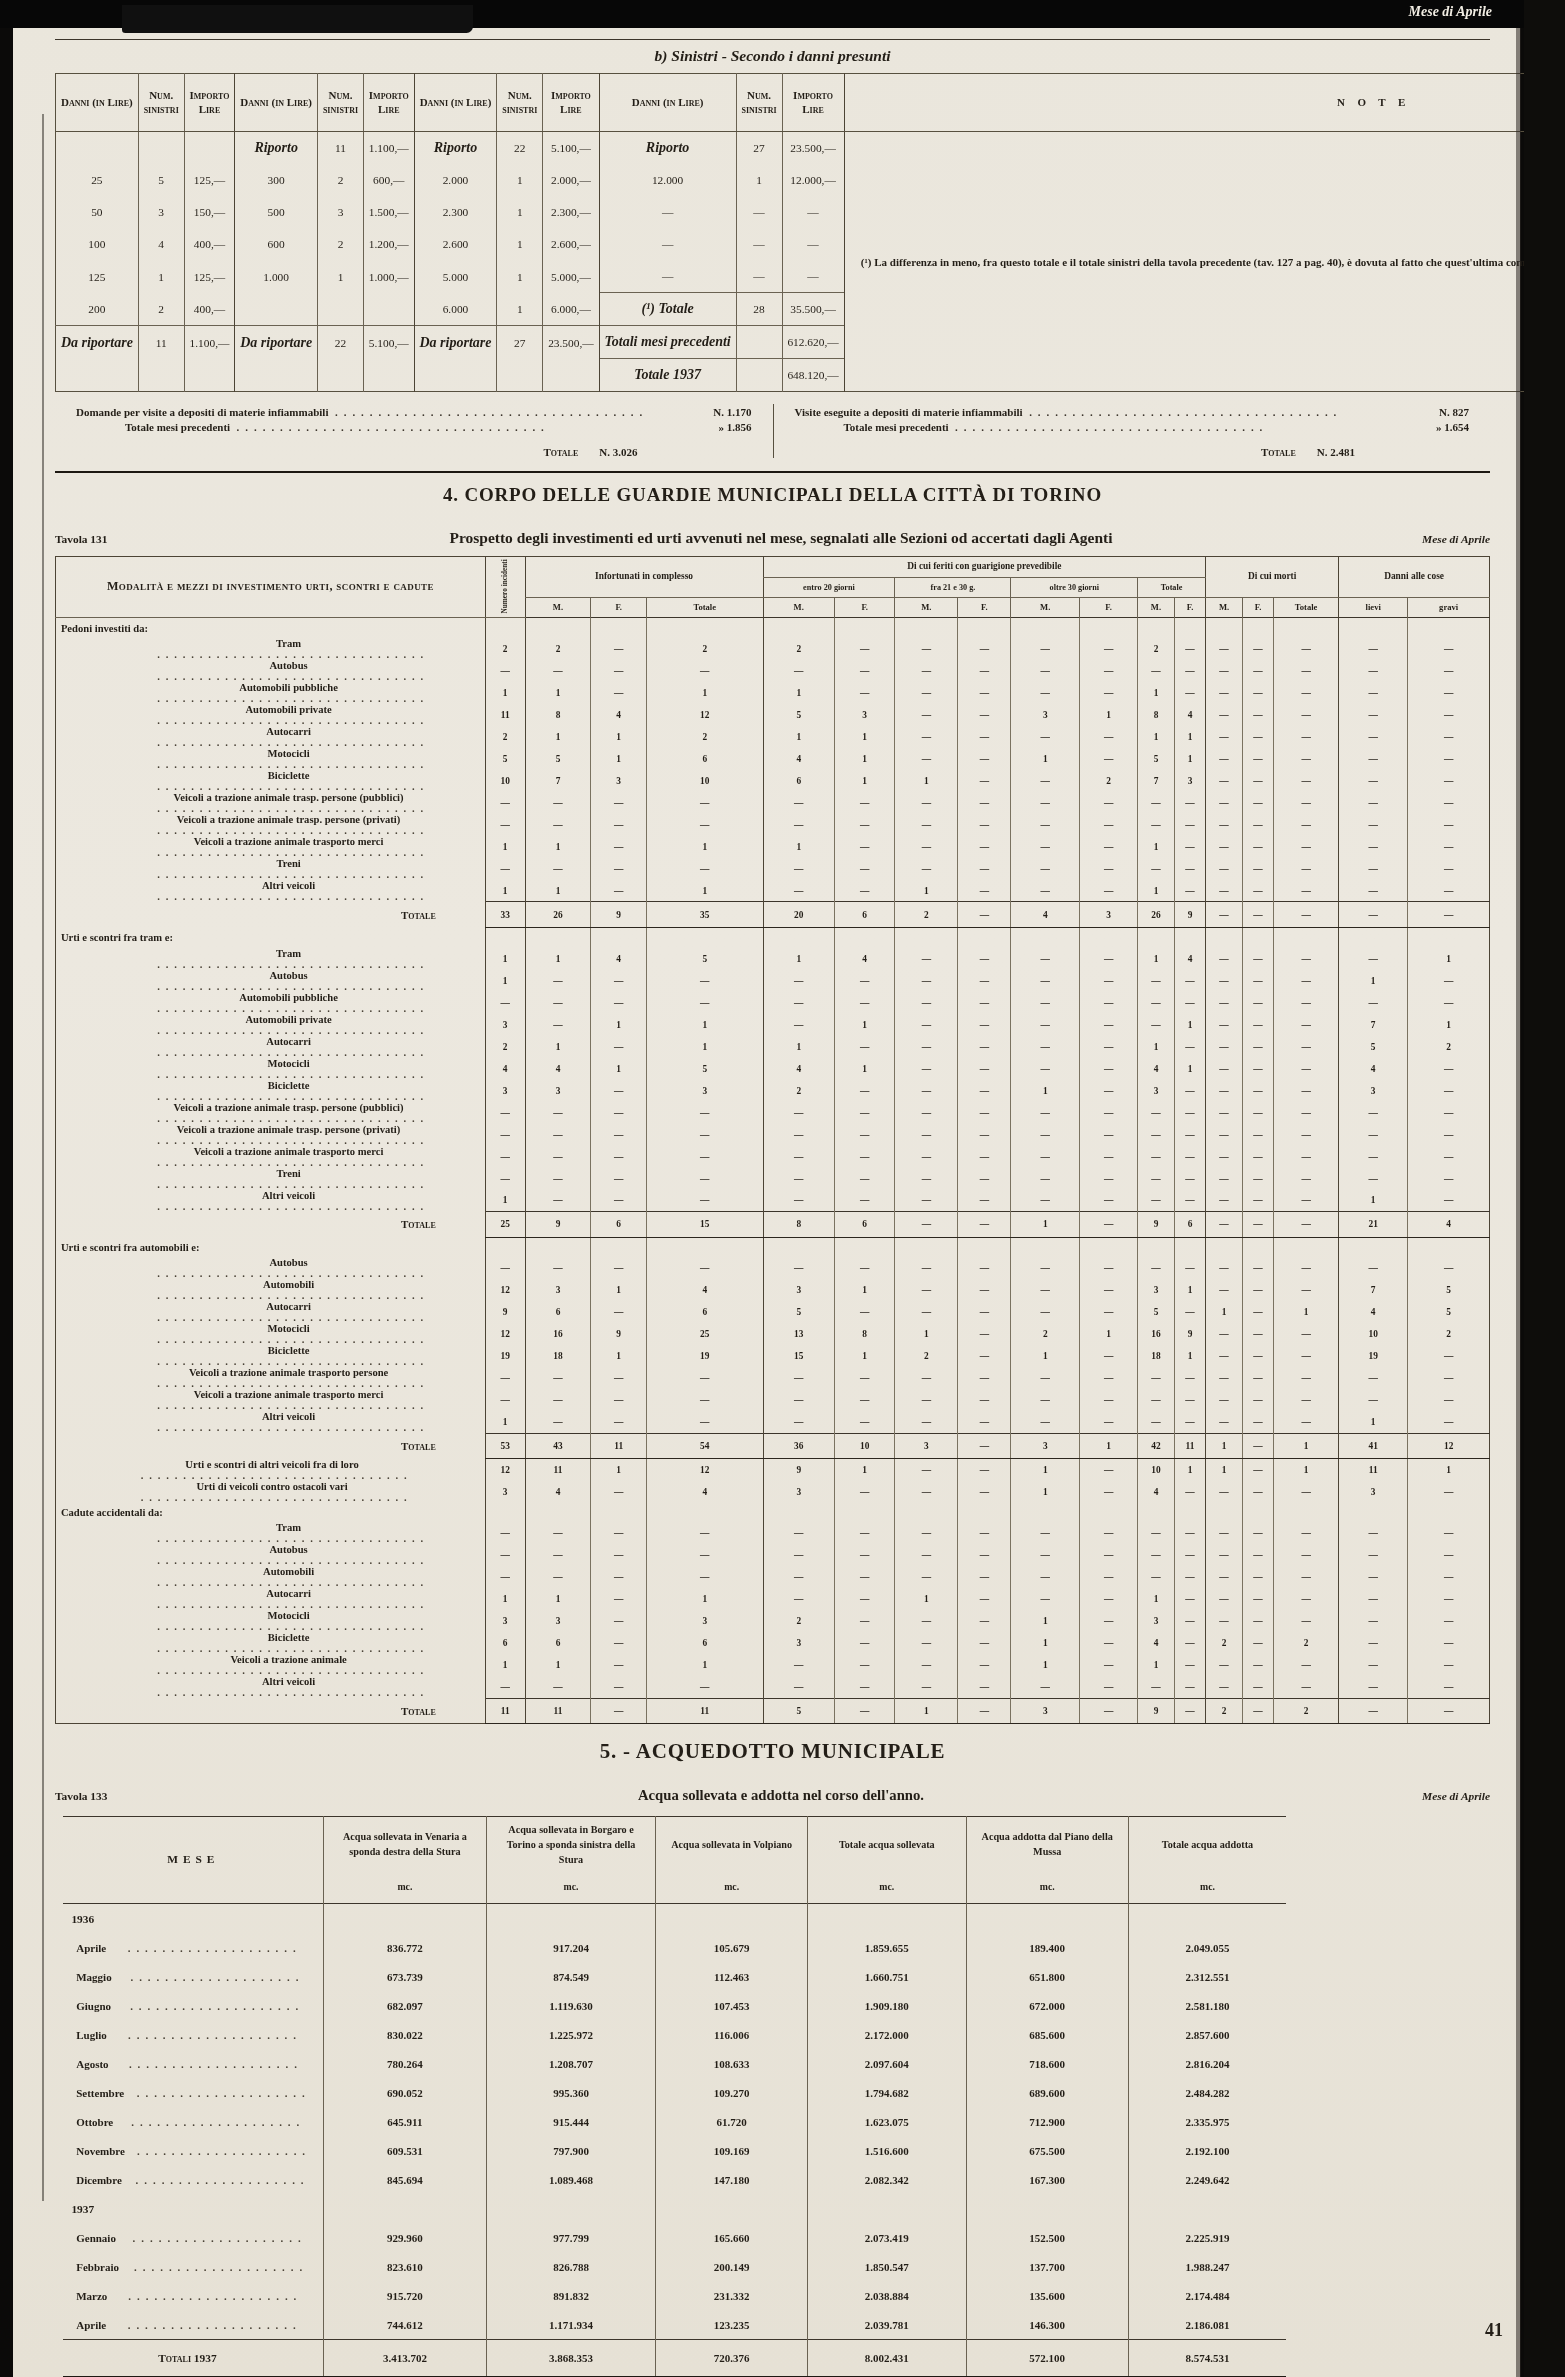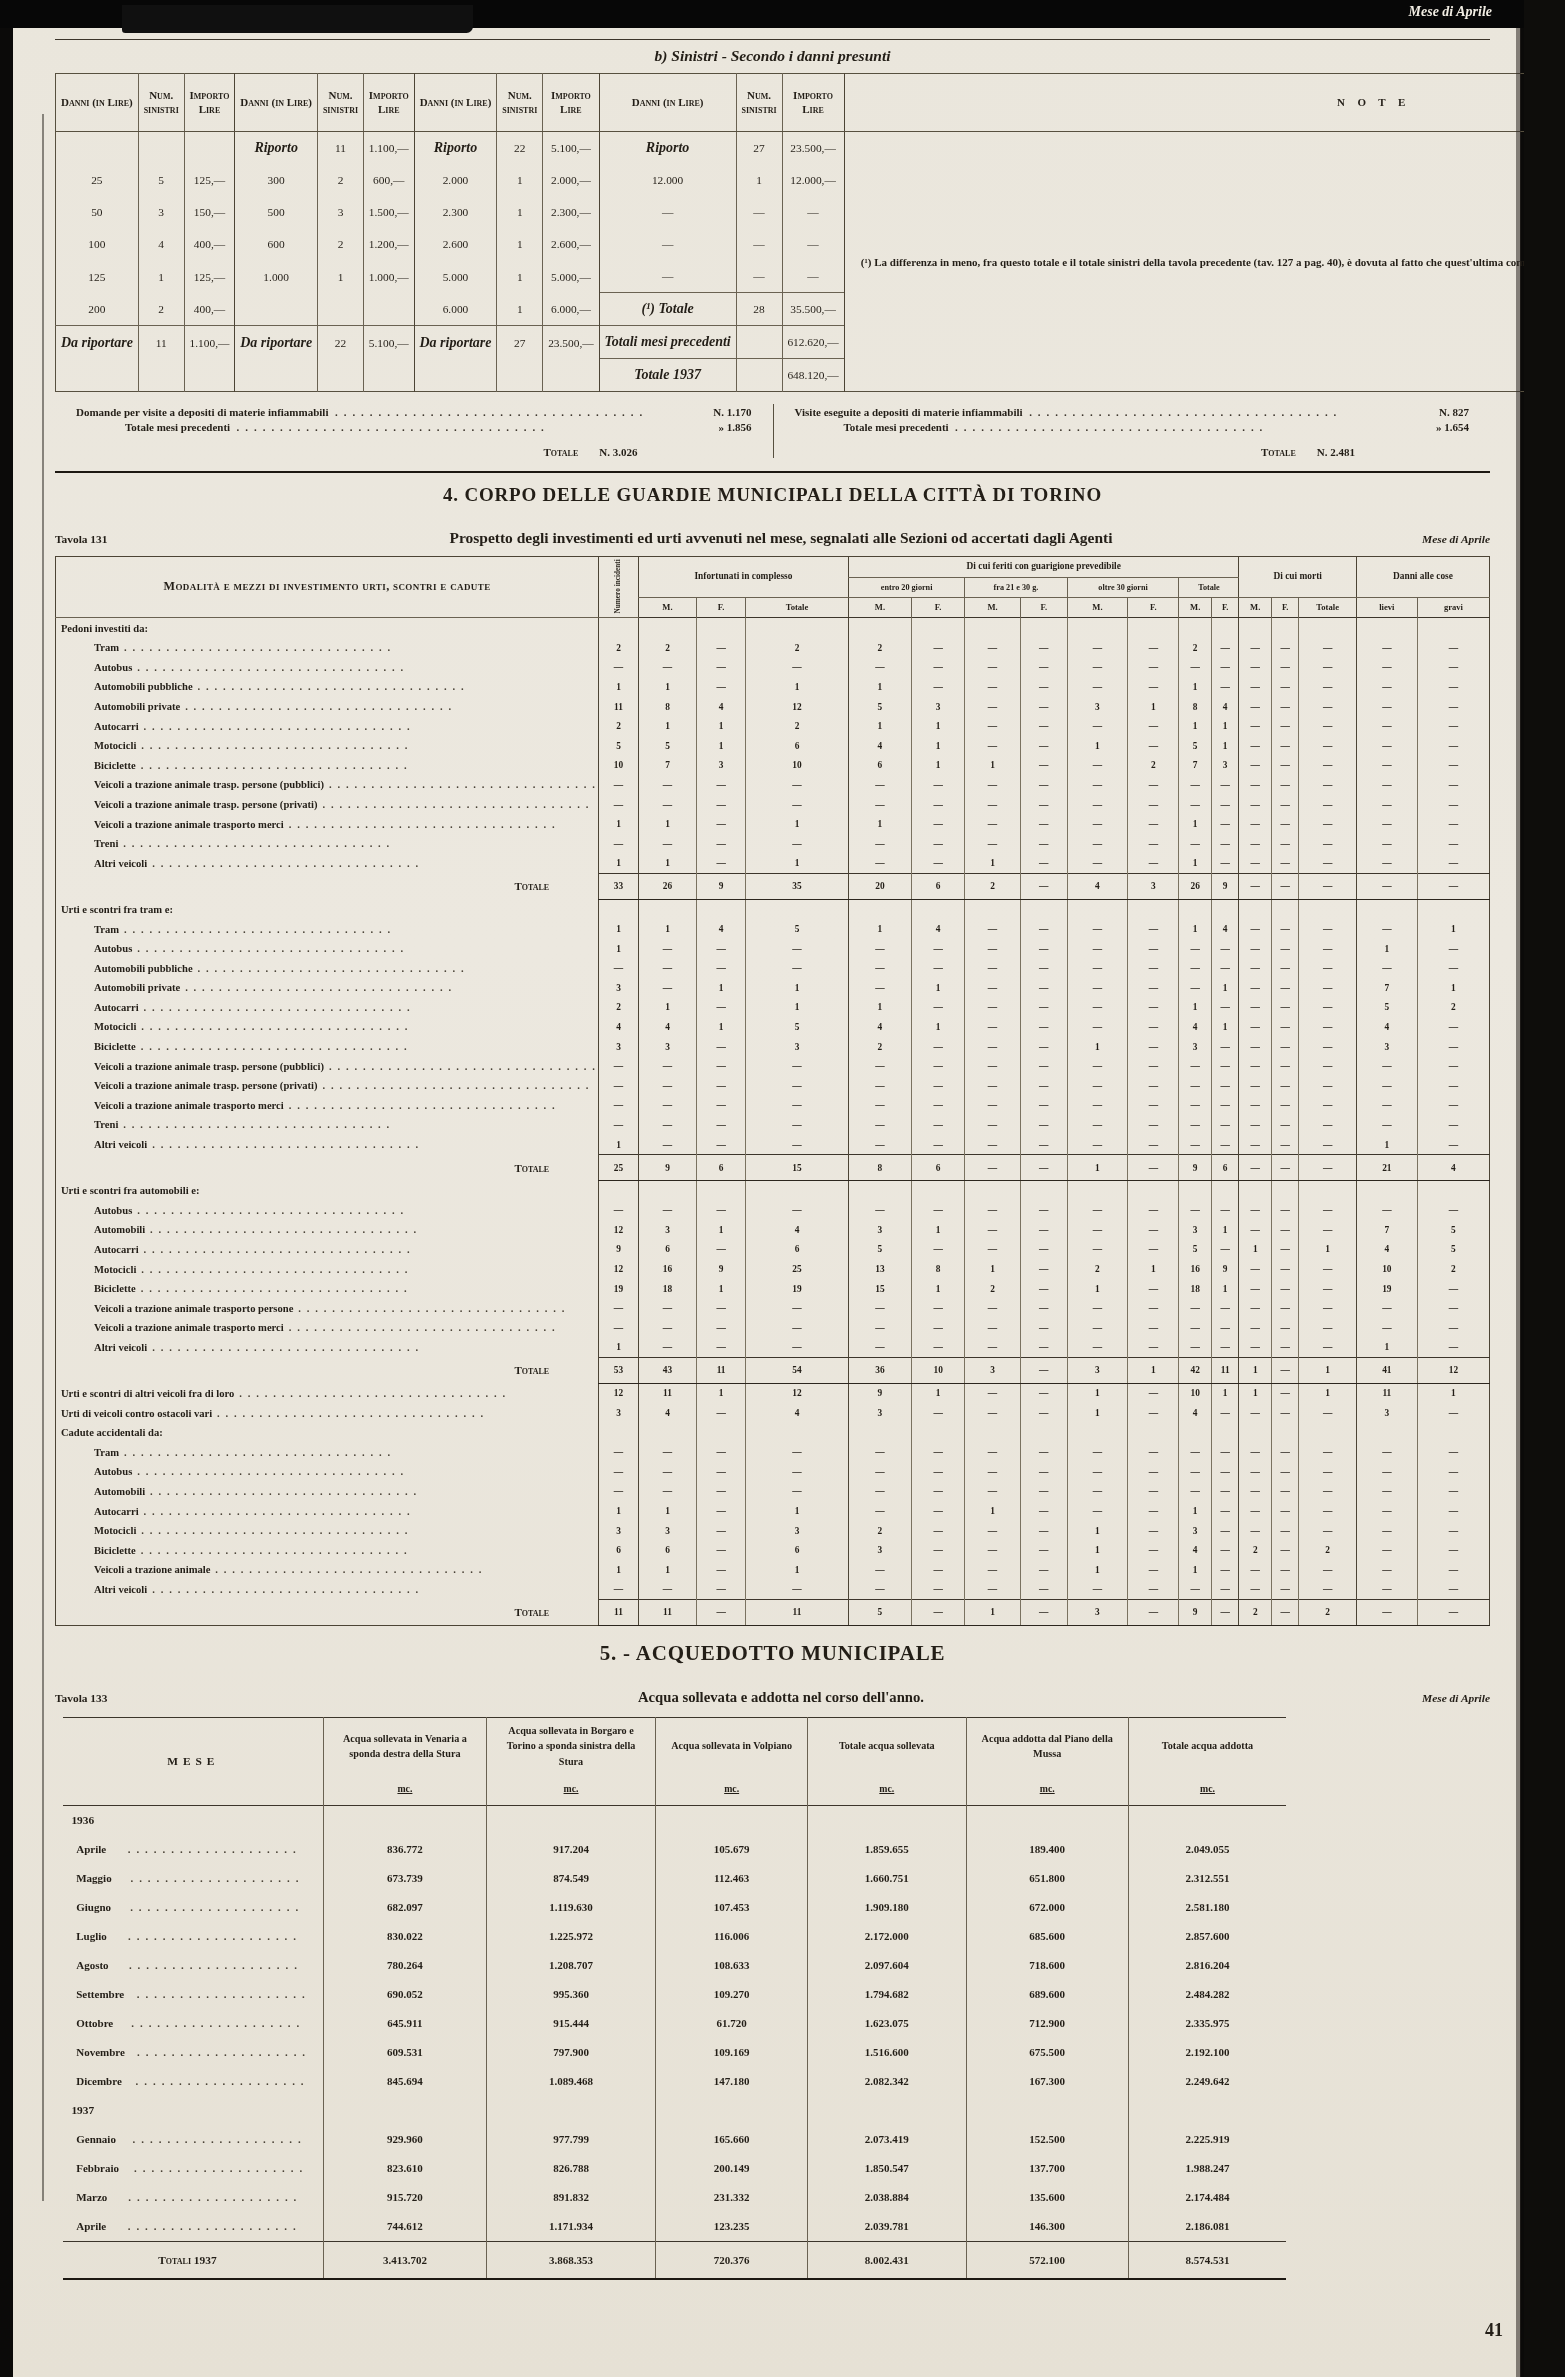--- a/index.html
+++ b/index.html
@@ -66,31 +66,31 @@
   .t2 .modalita{width:424px;font-variant-caps:small-caps;font-size:12.2px;letter-spacing:0.4px;line-height:1.6;border-left:none;}
   .t2 .vert{writing-mode:vertical-rl;transform:rotate(180deg);font-size:7.3px;white-space:nowrap;padding:1.6px 0;margin:0 auto;}
   .t2 thead th{vertical-align:middle;text-align:center;}
   .t2 thead tr:first-child th{border-bottom:0.8px solid #6a6252;}
   .t2 thead{border-bottom:1.6px solid #3c352b;}
   .t2 td{border-left:0.8px solid #7a7260;text-align:center;height:19.6px;padding:0 1.6px;font-size:9.4px;font-weight:bold;}
   .t2 td.hsep,.t2 th.hsep{border-left:1.6px solid #4c4435;}
   .t2 td.seclab{border-left:none;text-align:left;font-weight:bold;font-size:10.6px;padding-left:4.9px;}
   .t2 td.rowlab{border-left:none;text-align:left;font-weight:bold;font-size:10.6px;padding-left:38px;}
   .t2 .lbl{white-space:nowrap;}
-  .t2 .dots{display:flex;align-items:center;}
+  .t2 .dots{display:flex;align-items:center;flex-direction:column;}
   .t2 .fill{flex:1;overflow:hidden;white-space:nowrap;margin-left:4.9px;}
   .t2 .fill::after{content:" .  .  .  .  .  .  .  .  .  .  .  .  .  .  .  .  .  .  .  .  .  .  .  .  .  .  .  .  .  .  .  .";letter-spacing:1.6px;color:#473f33;}
   .t2 tr.trow td{border-top:0.8px solid #3c352b;border-bottom:1.6px solid #2c261e;height:24.5px;}
   .t2 tr.trow td.rowlab{border-top:none;border-bottom:none;text-align:right;padding-right:49px;font-variant-caps:small-caps;font-size:11px;}
   
   .t3wrap{margin-top:11.4px;}
   .t3{width:1223px;margin-left:8.2px;font-size:11px;border-top:1.6px solid #3c352b;border-bottom:2.4px solid #1d1812;}
   .t3 th{border-left:0.8px solid #6a6252;font-weight:bold;text-align:center;vertical-align:middle;padding:4.9px 8.2px;line-height:1.5;font-size:10.2px;}
   .t3 th.meseh{border-left:none;font-variant-caps:small-caps;letter-spacing:4.9px;font-size:11.4px;width:245px;}
-  .t3 th.unit{height:21px;font-size:9.8px;text-decoration:underline;}
+  .t3 th.unit{height:21px;font-size:9.8px;}
   .t3 thead{border-bottom:1.6px solid #3c352b;}
   .t3 td{border-left:0.8px solid #6a6252;text-align:center;height:27px;font-weight:bold;white-space:nowrap;}
   .t3 td.mlab{border-left:none;text-align:center;font-weight:bold;font-size:11px;padding-left:13px;}
   .t3 td.ylab{border-left:none;text-align:left;font-weight:bold;font-size:11.4px;padding-left:8.2px;height:24.5px;}
   .t3 .dots{display:flex;align-items:baseline;}
   .t3 .fill{flex:1;overflow:hidden;white-space:nowrap;margin-left:4.9px;margin-right:8.2px;}
   .t3 .fill::after{content:" .  .  .  .  .  .  .  .  .  .  .  .  .  .  .  .  .  .  .  .";letter-spacing:1.6px;color:#473f33;}
   .t3 tr.t3tot td{border-top:1.2px solid #3c352b;height:34px;}
   .t3 tr.t3tot td.mlab{text-align:center;padding-right:24.5px;font-variant-caps:small-caps;font-size:11.4px;}
   .pagenum{position:absolute;right:62px;bottom:36px;font-weight:bold;font-size:18px;z-index:7;}

